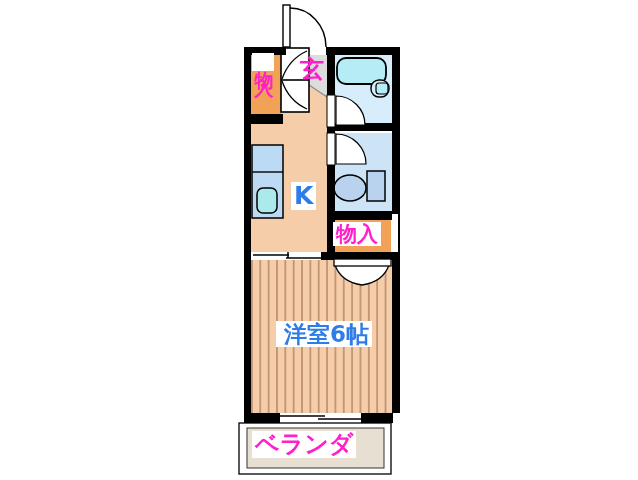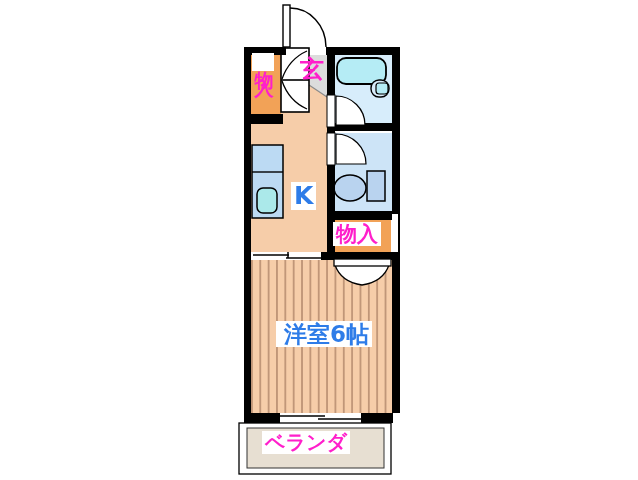--- a/index.html
+++ b/index.html
@@ -125,15 +125,15 @@
 <div class="lbl boxed magenta vert" style="left:252px;top:53px;font-size:19px;">物入</div>
 
 <div class="lbl magenta" style="left:300px;top:57px;font-size:24px;">玄</div>
 
 <div class="lbl boxed blue" style="left:291px;top:182px;font-size:25px;">K</div>
 
 <div class="lbl boxed magenta" style="left:333px;top:222px;font-size:21px;">物入</div>
 
 <div class="lbl boxed blue" style="left:276px;top:321px;font-size:23px;padding-left:8px;">洋室6帖</div>
 
-<div class="lbl boxed magenta" style="left:262px;top:431px;font-size:20px;">ベランダ</div>
+<div class="lbl boxed magenta" style="left:252px;top:431px;font-size:24px;">ベランダ</div>
 
 </div>
 
 </body></html>

